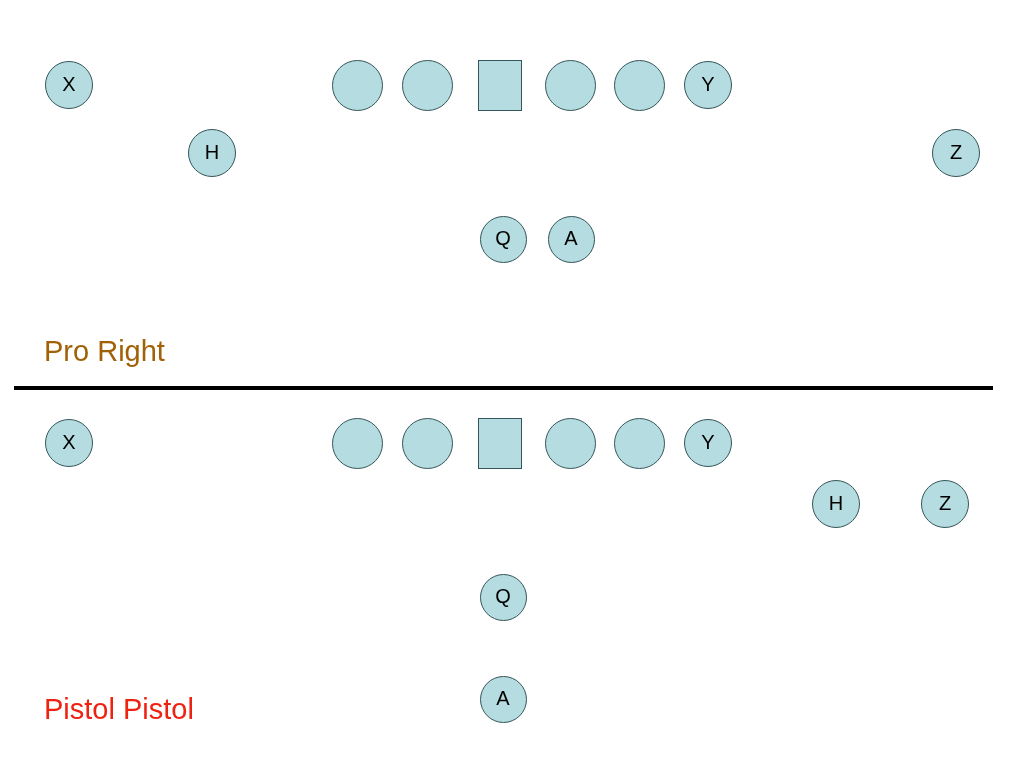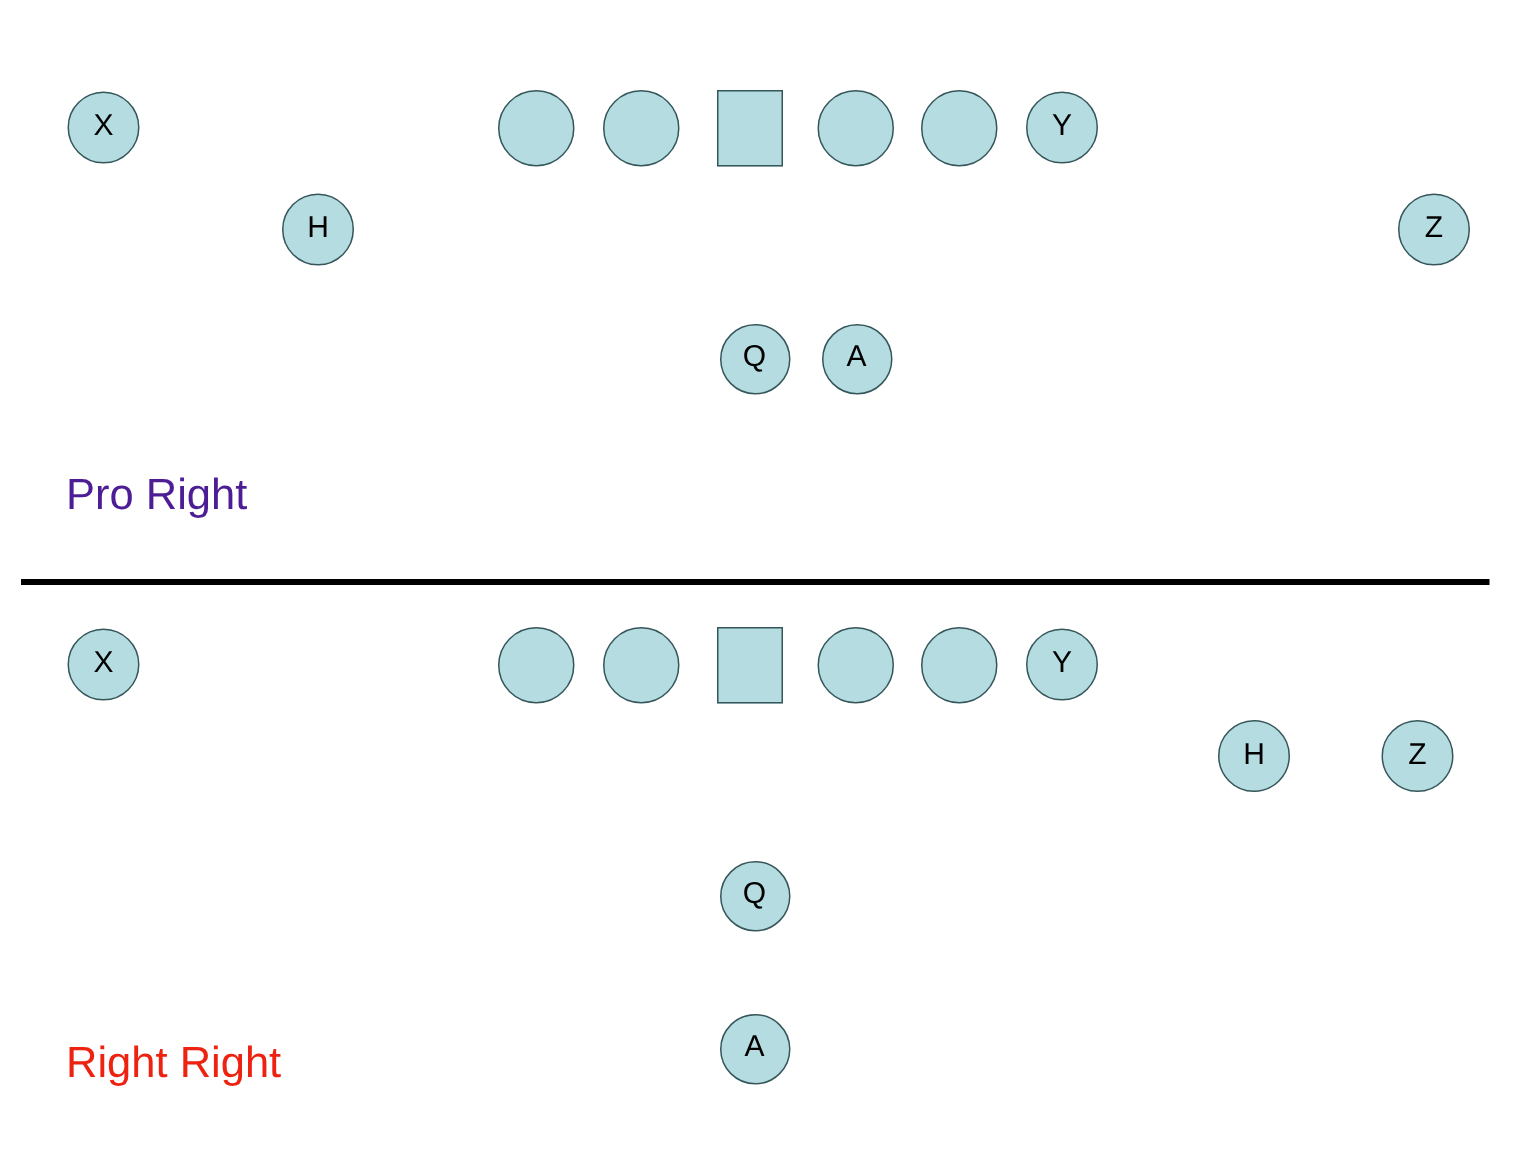--- a/index.html
+++ b/index.html
@@ -101,21 +101,21 @@
         <div class="player circle" style="width: 48px; height: 48px; left: 932px; top: 129px; background: rgb(181, 220, 224); border-color: rgb(53, 86, 90);">
           <span class="glyph" style="color: rgb(0, 0, 0);">Z</span>
         </div>
         <div class="player circle" style="width: 47px; height: 47px; left: 479.5px; top: 215.5px; background: rgb(181, 220, 224); border-color: rgb(53, 86, 90);">
           <span class="glyph" style="color: rgb(0, 0, 0);">Q</span>
         </div>
         <div class="player circle" style="width: 47px; height: 47px; left: 547.5px; top: 215.5px; background: rgb(181, 220, 224); border-color: rgb(53, 86, 90);">
           <span class="glyph" style="color: rgb(0, 0, 0);">A</span>
         </div>
       </div>
-    <div class="formation-label" style="left: 44px; top: 316px; color: #4c1d95;">Pro Right</div>
+    <div class="formation-label" style="left: 44px; top: 337px; color: #a16207;">Pro Right</div>
   </div>
 
   <div id="section-divider" style="background: rgb(0, 0, 0);"></div>
 
   <div class="formation" id="formation-pistol-right">
     <div class="players-layer">
         <div class="player circle" style="width: 48px; height: 48px; left: 45px; top: 27px; background: rgb(181, 220, 224); border-color: rgb(53, 86, 90);">
           <span class="glyph" style="color: rgb(0, 0, 0);">X</span>
         </div>
         <div class="player circle" style="width: 51px; height: 51px; left: 331.5px; top: 25.5px; background: rgb(181, 220, 224); border-color: rgb(53, 86, 90);"></div>
@@ -132,16 +132,16 @@
         <div class="player circle" style="width: 48px; height: 48px; left: 921px; top: 88px; background: rgb(181, 220, 224); border-color: rgb(53, 86, 90);">
           <span class="glyph" style="color: rgb(0, 0, 0);">Z</span>
         </div>
         <div class="player circle" style="width: 47px; height: 47px; left: 479.5px; top: 181.5px; background: rgb(181, 220, 224); border-color: rgb(53, 86, 90);">
           <span class="glyph" style="color: rgb(0, 0, 0);">Q</span>
         </div>
         <div class="player circle" style="width: 47px; height: 47px; left: 479.5px; top: 283.5px; background: rgb(181, 220, 224); border-color: rgb(53, 86, 90);">
           <span class="glyph" style="color: rgb(0, 0, 0);">A</span>
         </div>
       </div>
-    <div class="formation-label" style="left: 44px; top: 303px; color: rgb(238, 34, 17);">Right Right</div>
+    <div class="formation-label" style="left: 44px; top: 303px; color: rgb(238, 34, 17);">Pistol Pistol</div>
   </div>
 
 </div>
 
 </body></html>

